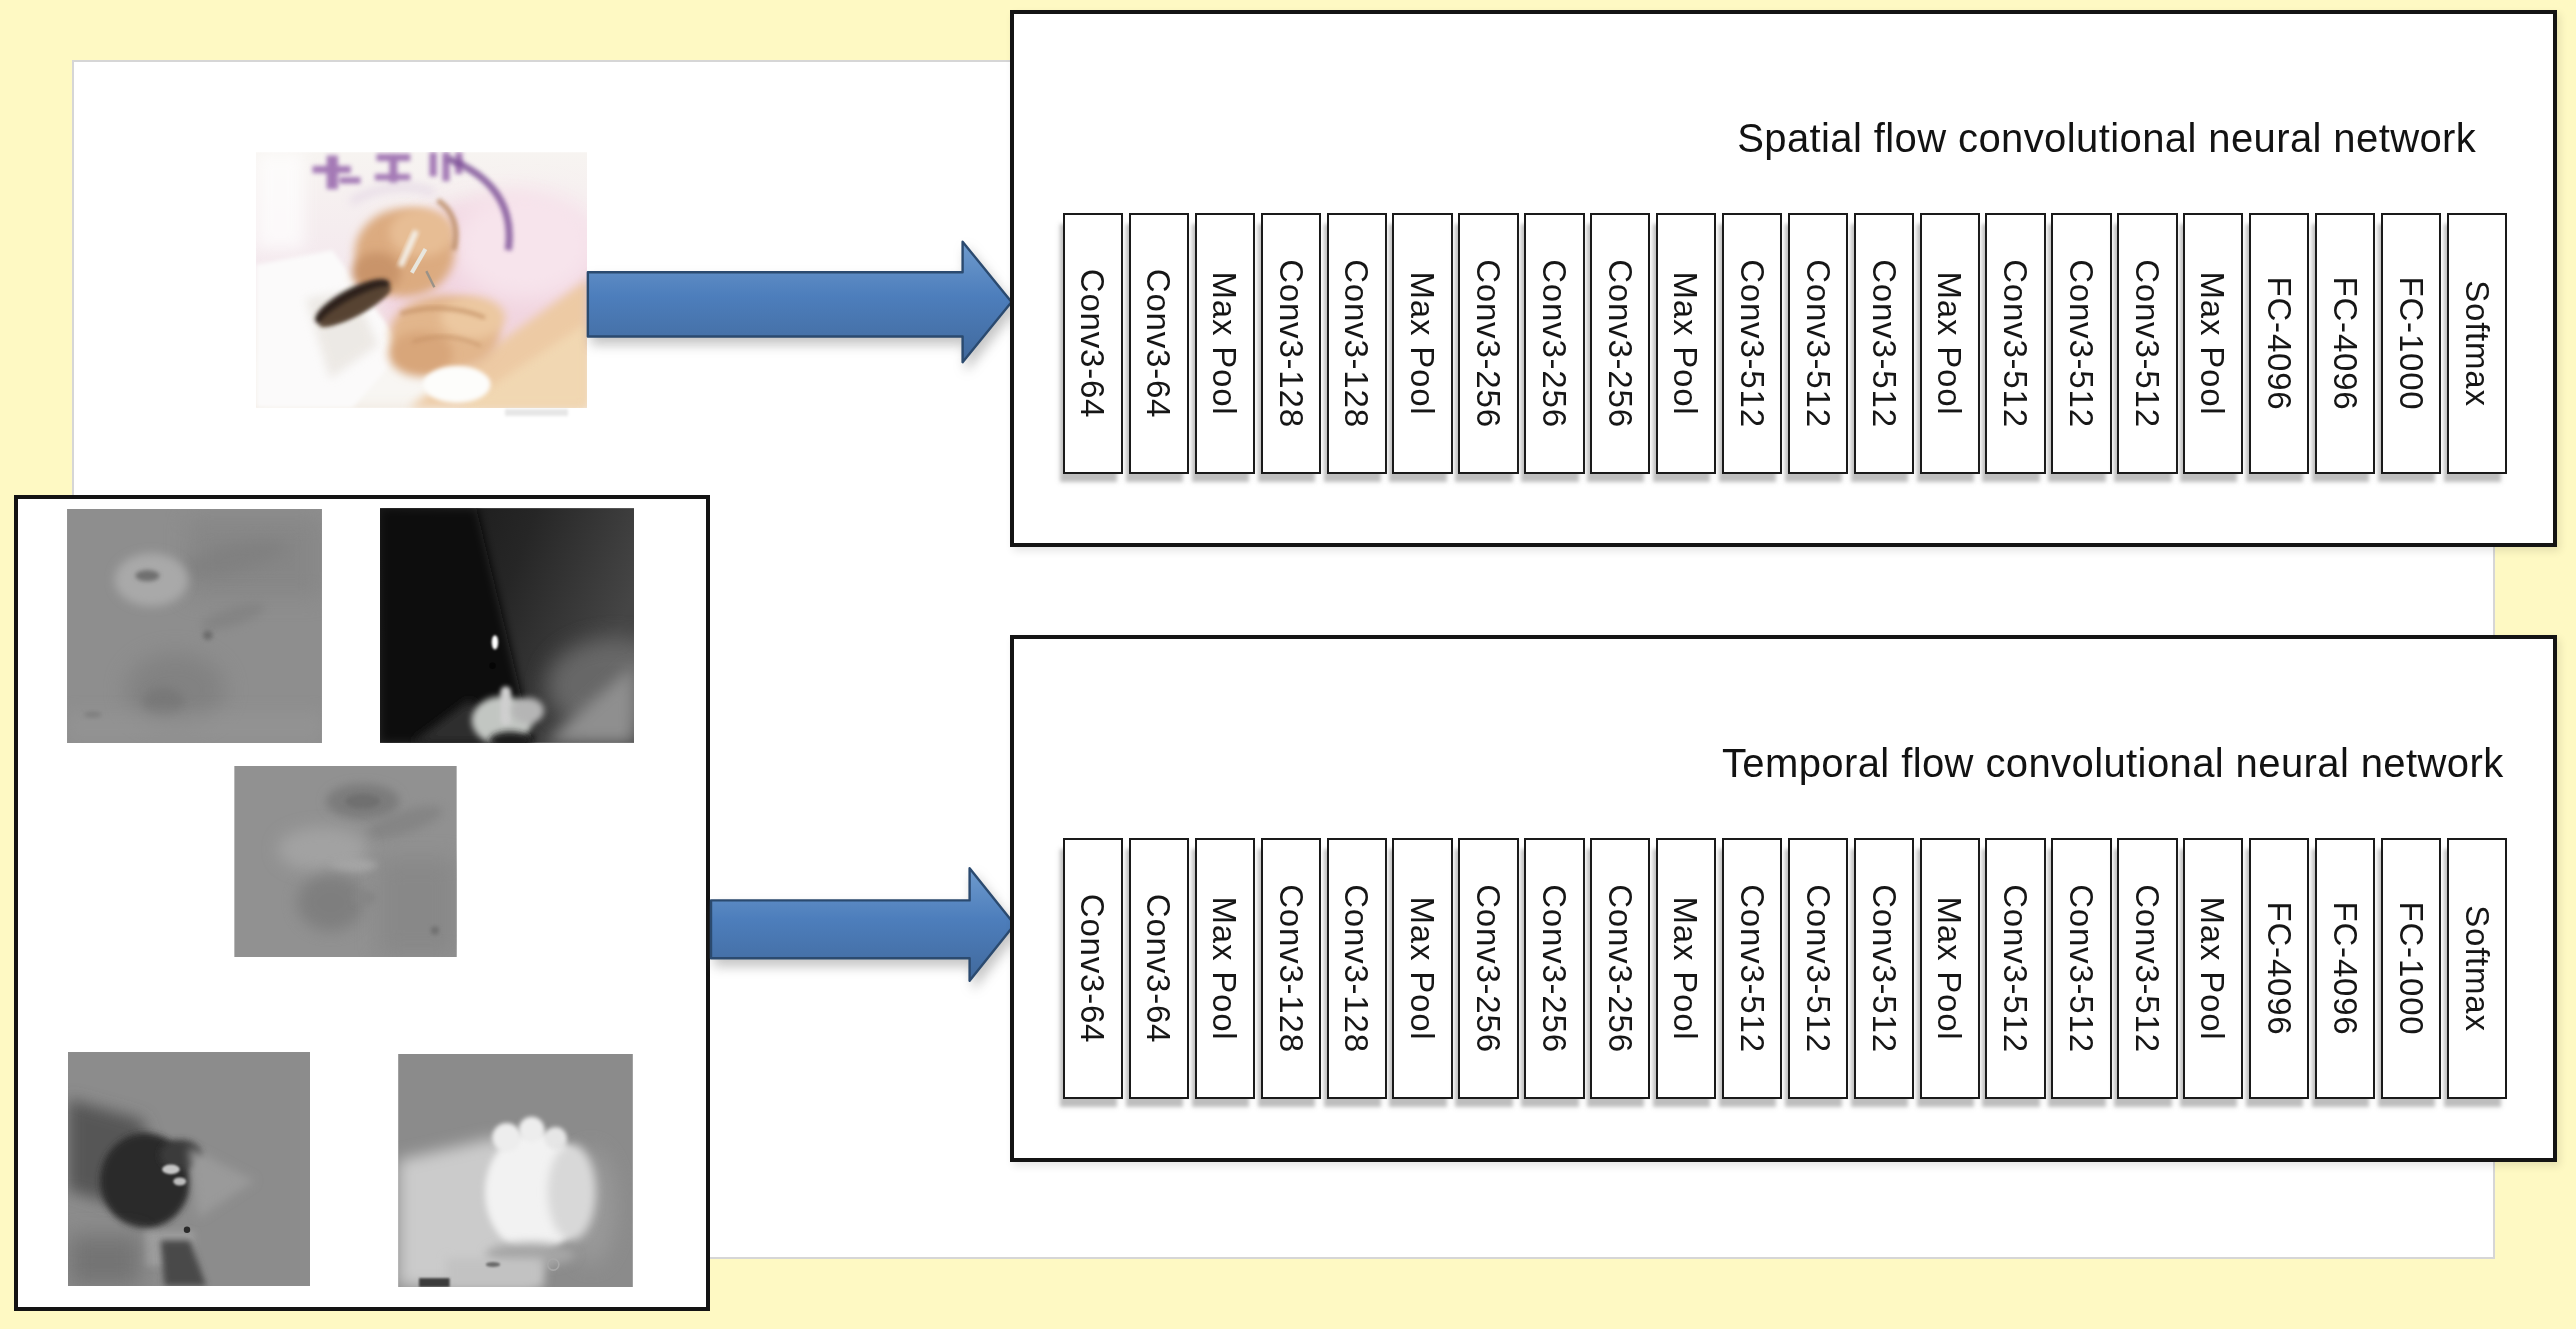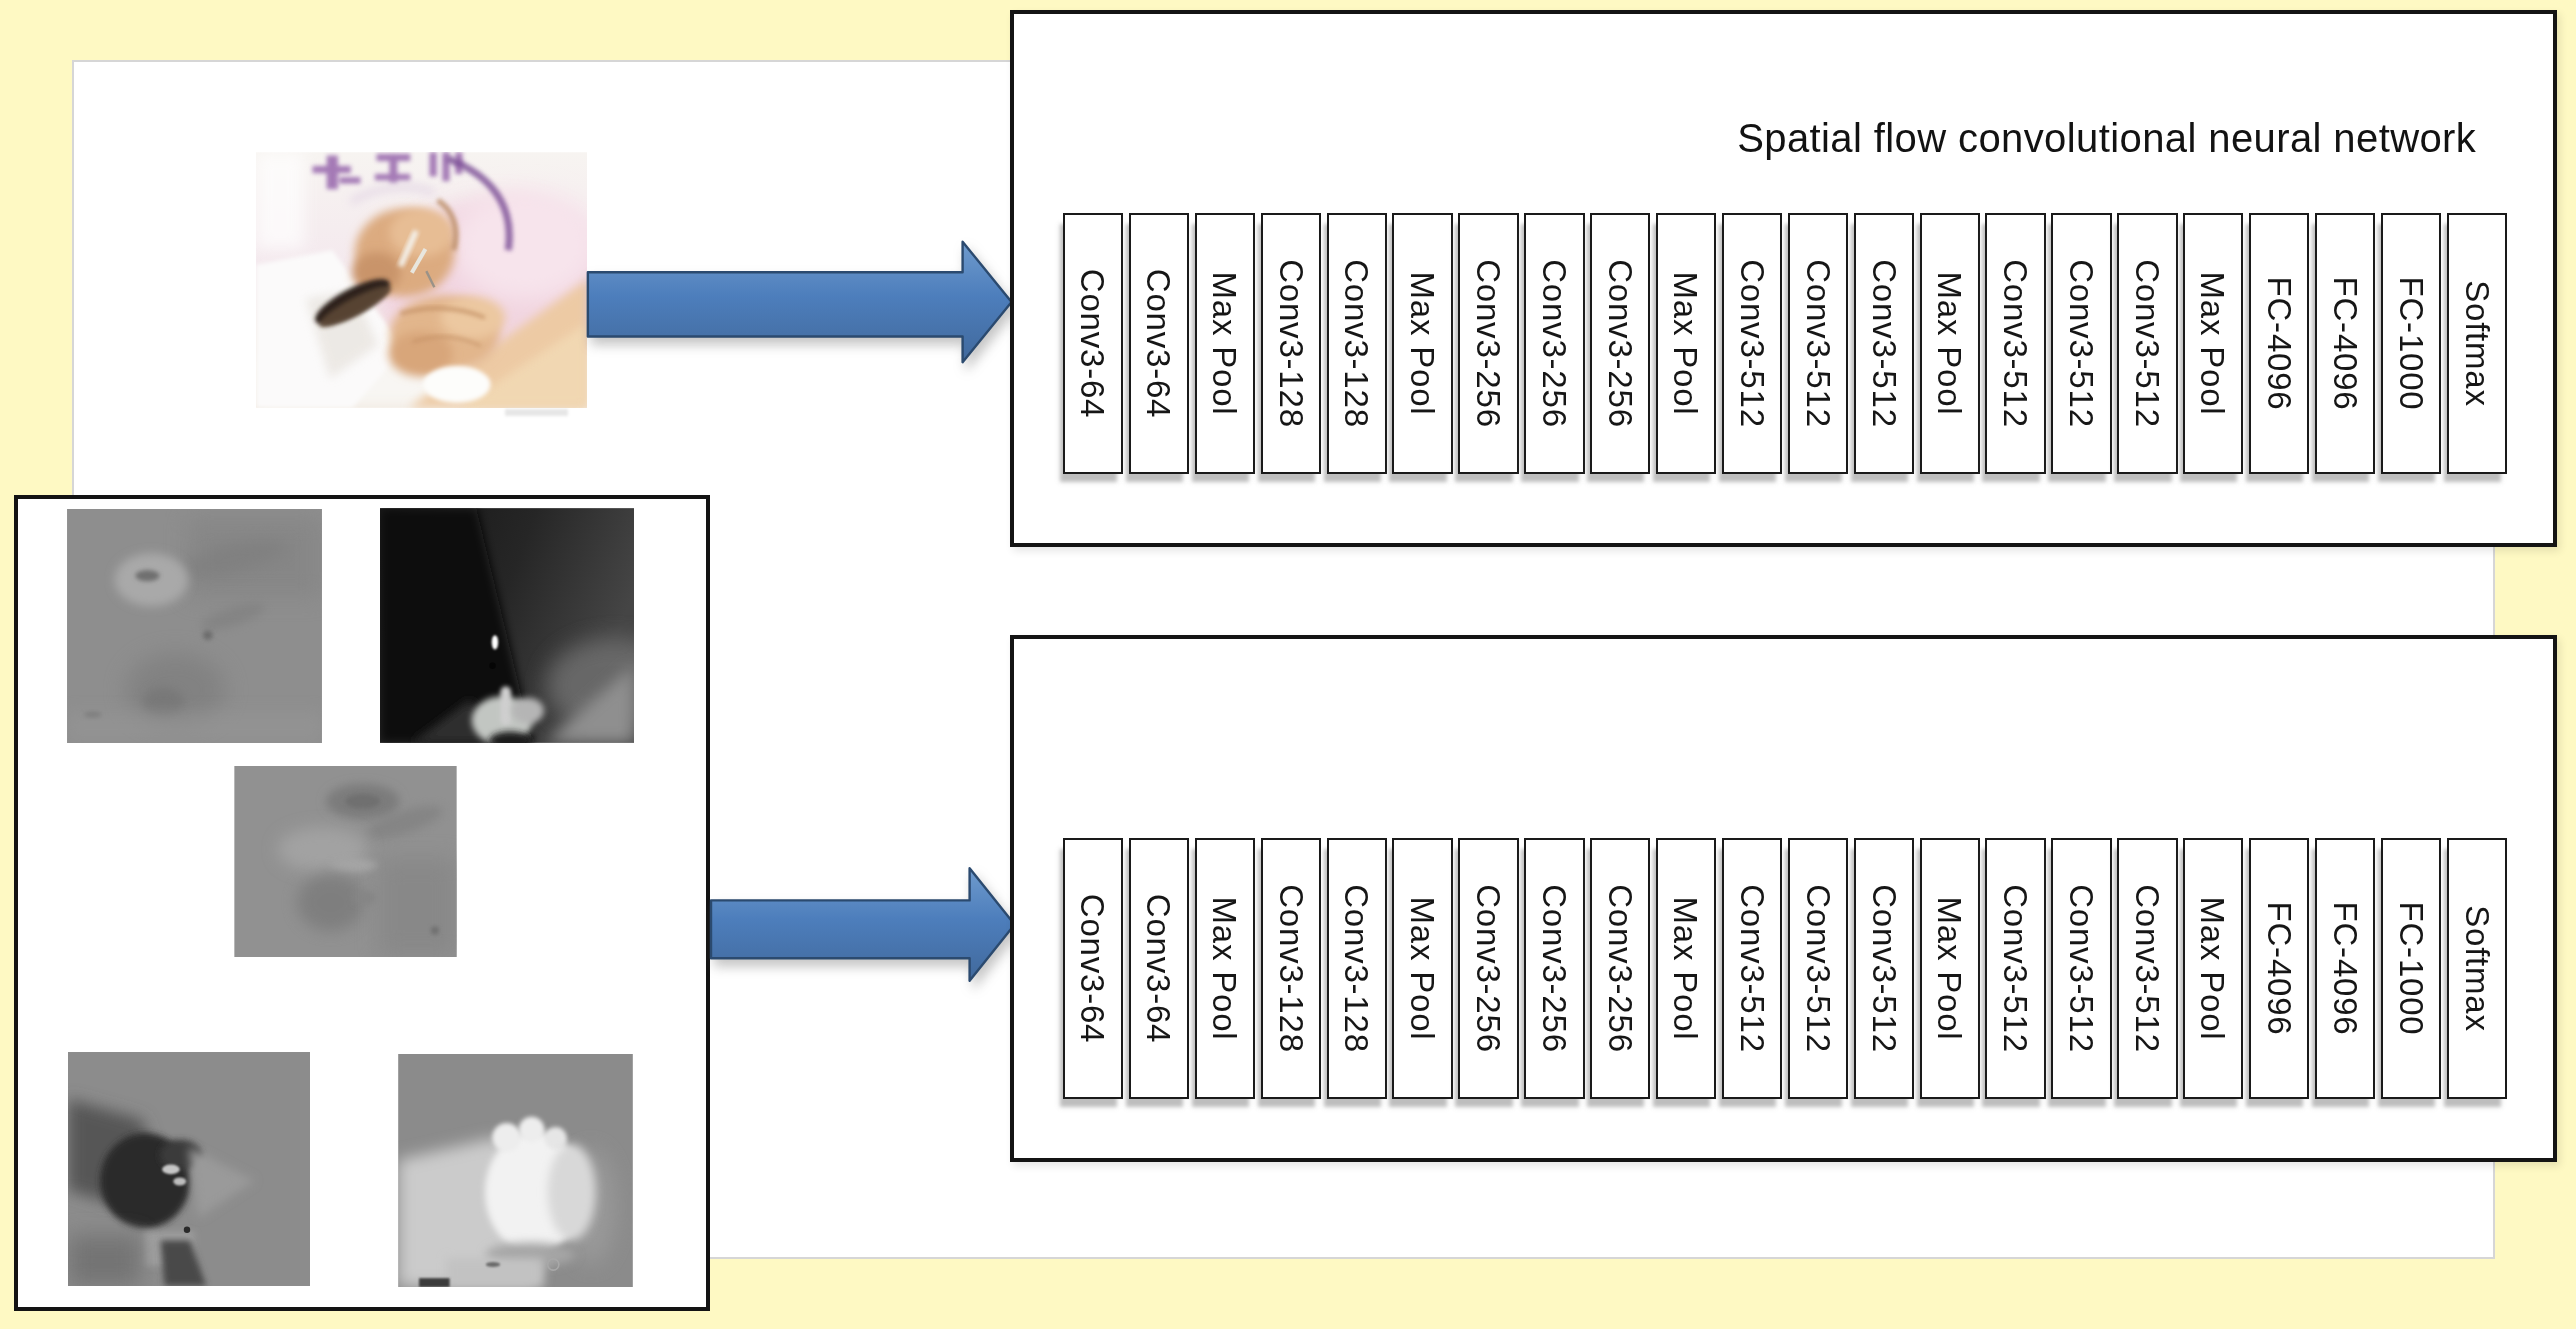--- a/index.html
+++ b/index.html
@@ -302,20 +302,21 @@
         <div class="layer">
         <span class="layer-label">FC-1000</span>
       </div>
         <div class="layer">
         <span class="layer-label">Softmax</span>
       </div>
       </div>
   </div>
 
   <div id="temporal-box" class="abs netbox">
+    <div class="net-title">Temporal flow convolutional neural network</div>
     <div class="layer-row">
         <div class="layer">
         <span class="layer-label">Conv3-64</span>
       </div>
         <div class="layer">
         <span class="layer-label">Conv3-64</span>
       </div>
         <div class="layer">
         <span class="layer-label">Max Pool</span>
       </div>

